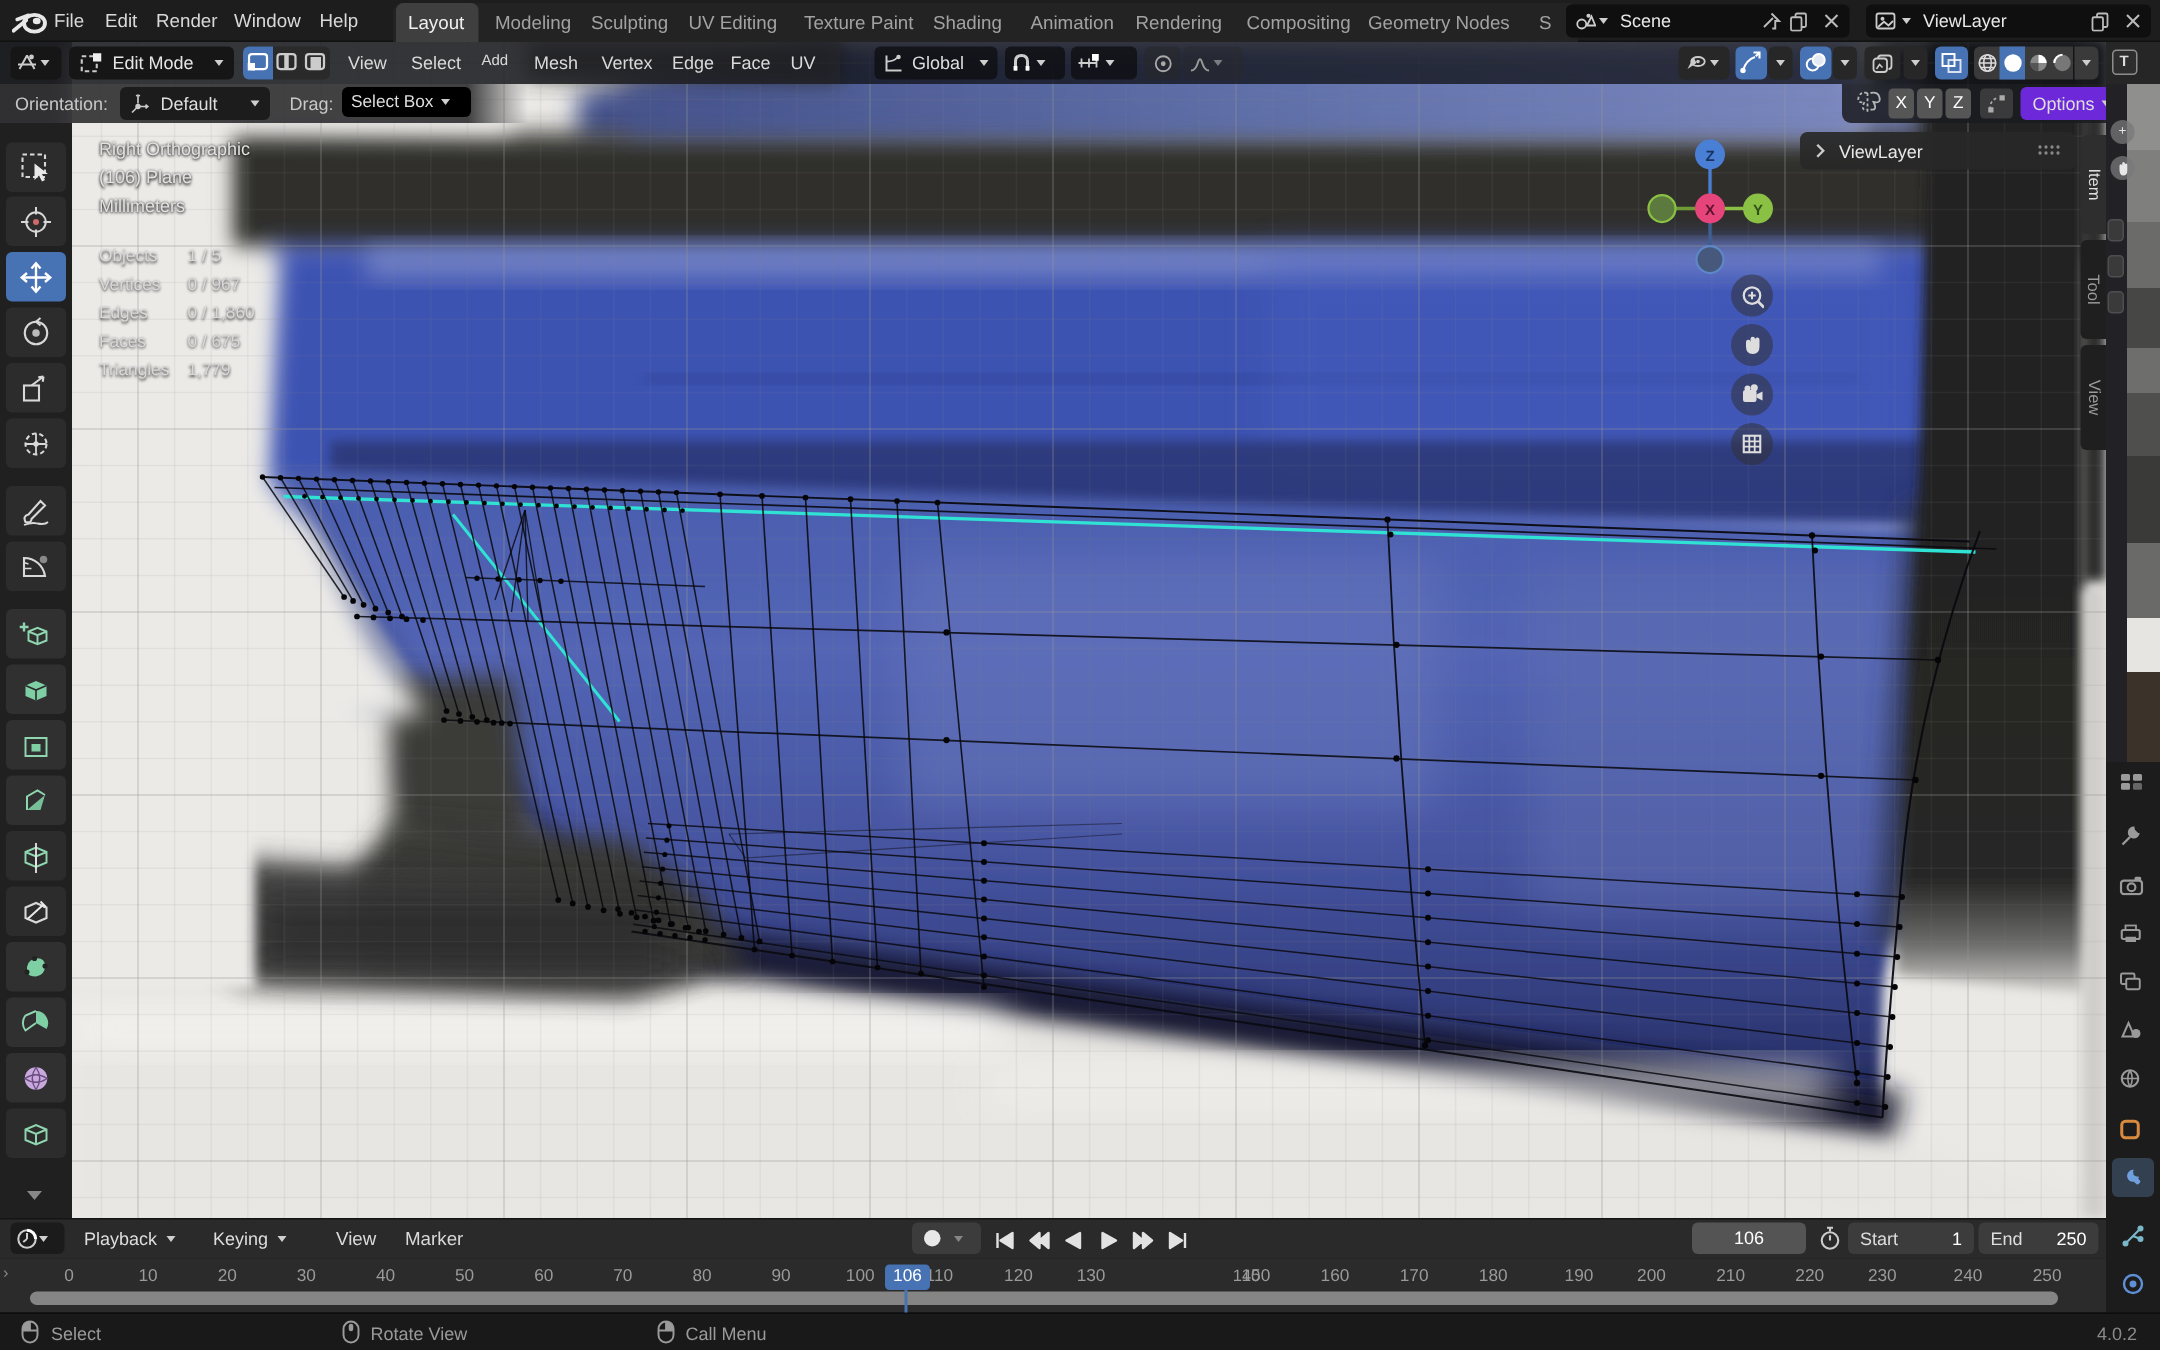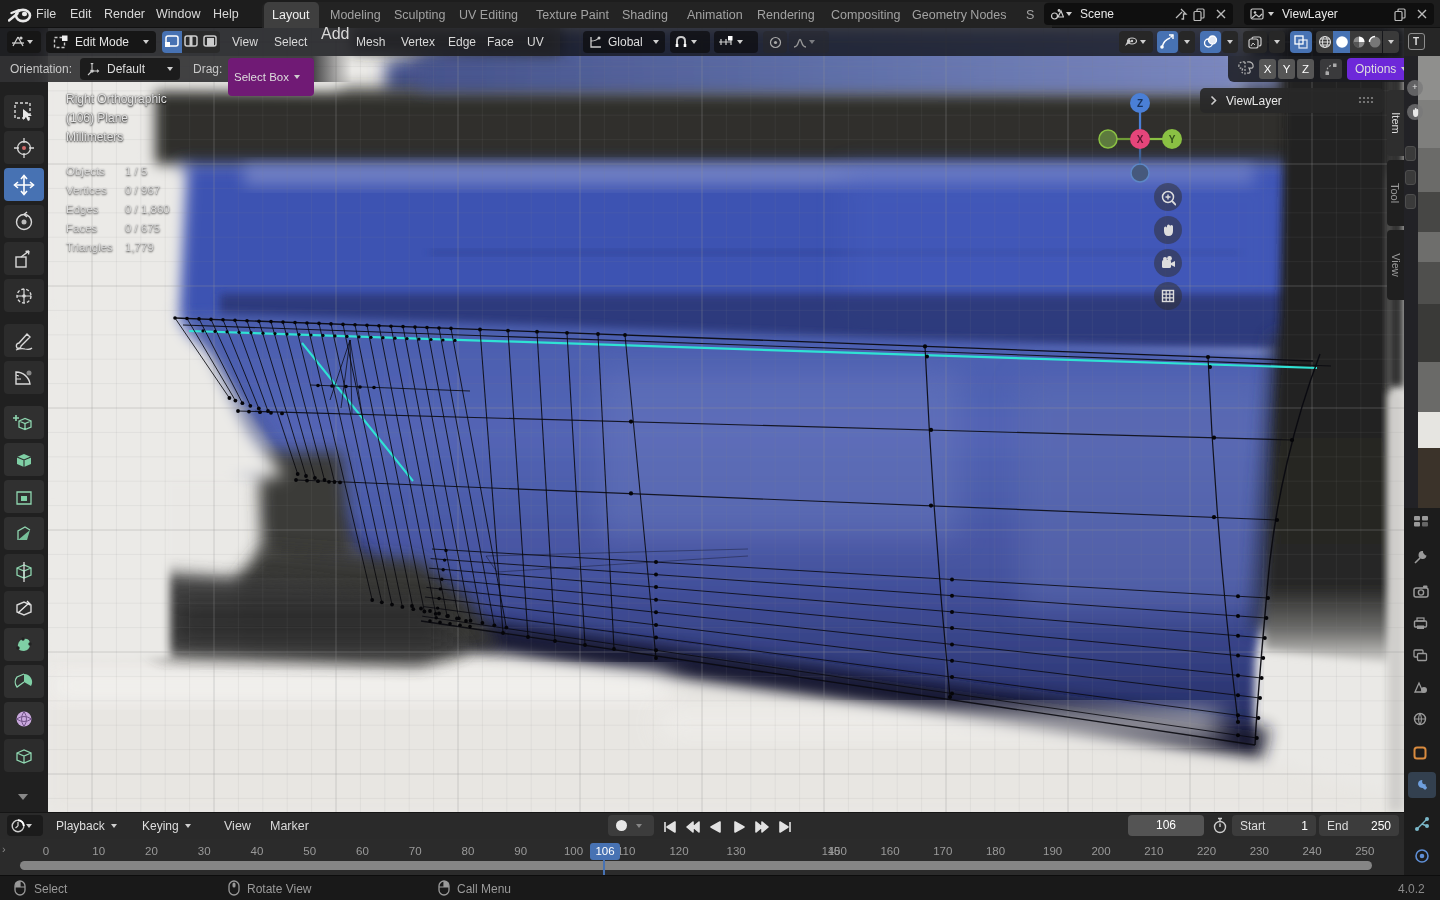--- a/index.html
+++ b/index.html
@@ -491,21 +491,21 @@
 <svg class="abs" style="left:165px;top:34px" width="54" height="16" viewBox="0 0 54 16">
     <path d="M3 12 Q1 12 1 10 L1 4 Q1 2 3 2 L11 2 Q13 2 13 4 L13 10 Q13 12 11 12 Z" fill="none" stroke="#fff" stroke-width="1.5"></path>
     <rect x="0" y="8" width="5" height="5" fill="#fff"></rect>
     <path d="M22 12 Q20 12 20 10 L20 4 Q20 2 22 2 L30 2 Q32 2 32 4 L32 10 Q32 12 30 12 Z" fill="none" stroke="#ccc" stroke-width="1.5"></path>
     <rect x="24.5" y="2" width="3" height="10" fill="#ccc"></rect>
     <path d="M41 12 Q39 12 39 10 L39 4 Q39 2 41 2 L49 2 Q51 2 51 4 L51 10 Q51 12 49 12 Z" fill="none" stroke="#ccc" stroke-width="1.5"></path>
     <rect x="42" y="4" width="7" height="8" fill="#ccc"></rect>
   </svg>
 <div class="abs menu" style="left:232px;top:35px;font-size:12px">View</div>
 <div class="abs menu" style="left:274px;top:35px;font-size:12px">Select</div>
-<div class="abs menu" style="left:321px;top:25px;font-size:16px">Add</div>
+<div class="abs menu" style="left:321px;top:35px;font-size:10px">Add</div>
 <div class="abs menu" style="left:356px;top:35px;font-size:12px">Mesh</div>
 <div class="abs menu" style="left:401px;top:35px;font-size:12px">Vertex</div>
 <div class="abs menu" style="left:448px;top:35px;font-size:12px">Edge</div>
 <div class="abs menu" style="left:487px;top:35px;font-size:12px">Face</div>
 <div class="abs menu" style="left:527px;top:35px;font-size:12px">UV</div>
 <div class="w" style="left:583px;top:31px;width:82px;height:22px;background:rgba(14,14,16,0.75);padding:0 6px">
     <svg width="13" height="13" viewBox="0 0 13 13">
       <path d="M2 1 L2 11 L12 11" stroke="#ccc" stroke-width="1.3" fill="none"></path>
       <path d="M2 5 Q7 5 9 2.5" stroke="#ccc" stroke-width="1.2" fill="none"></path>
       <circle cx="10" cy="2" r="1.5" fill="#ccc"></circle>
@@ -603,21 +603,21 @@
 <div class="w" style="left:80px;top:58px;width:100px;height:22px;background:#1c1c1c;padding:0 7px">
     <svg width="13" height="13" viewBox="0 0 13 13">
       <circle cx="5" cy="8" r="1.8" fill="#ccc"></circle>
       <path d="M5 6 L5 1 M5 8 L11 8 M4 9 L1 12" stroke="#ccc" stroke-width="1.1"></path>
       <path d="M3.8 1 L5 0 L6.2 1 M10 6.8 L11.5 8 L10 9.2" stroke="#ccc" stroke-width="1.1" fill="none"></path>
     </svg>
     <span style="margin-left:7px">Default</span>
     <span class="chev" style="margin-left:auto"></span>
   </div>
 <div class="abs txt" style="left:193px;top:63px;color:#c8c8c8">Drag:</div>
-<div class="w" style="left:228px;top:58px;width:86px;height:38px;background:#701a75;padding:0 6px">
+<div class="w" style="left:228px;top:58px;width:86px;height:20px;background:#000000;padding:0 6px">
     <span style="white-space:nowrap;font-size:11.5px">Select Box</span>
     <span class="chev" style="margin-left:5px"></span>
   </div>
 <div class="abs" style="left:1228px;top:56px;width:176px;height:26px;background:rgba(26,27,32,0.85);border-radius:0 0 0 6px"></div>
 <svg class="abs" style="left:1237px;top:60px" width="18" height="17" viewBox="0 0 18 17">
     <path d="M8 2 Q3 1 2 5 Q1 9 6 8 Q3 14 8 13 M8 2 L8 15" stroke="#b5b5b5" stroke-width="1.2" fill="none" stroke-dasharray="2 1.5"></path>
     <path d="M10 2 Q15 1 16 5 Q17 9 12 8 Q15 14 10 13" stroke="#b5b5b5" stroke-width="1.2" fill="none"></path>
   </svg>
 <div class="abs" style="left:1259px;top:59px;width:17px;height:20px;background:#565656;border-radius:3px;color:#fff;font-size:11.5px;display:flex;align-items:center;justify-content:center">X</div>
 <div class="abs" style="left:1278px;top:59px;width:17px;height:20px;background:#565656;border-radius:3px;color:#fff;font-size:11.5px;display:flex;align-items:center;justify-content:center">Y</div>
@@ -944,31 +944,31 @@
 <div class="abs" style="left:190.25px;top:845px;width:28px;text-align:center;color:#9a9a9a;font-size:11.5px">30</div>
 <div class="abs" style="left:243.0px;top:845px;width:28px;text-align:center;color:#9a9a9a;font-size:11.5px">40</div>
 <div class="abs" style="left:295.75px;top:845px;width:28px;text-align:center;color:#9a9a9a;font-size:11.5px">50</div>
 <div class="abs" style="left:348.5px;top:845px;width:28px;text-align:center;color:#9a9a9a;font-size:11.5px">60</div>
 <div class="abs" style="left:401.25px;top:845px;width:28px;text-align:center;color:#9a9a9a;font-size:11.5px">70</div>
 <div class="abs" style="left:454.0px;top:845px;width:28px;text-align:center;color:#9a9a9a;font-size:11.5px">80</div>
 <div class="abs" style="left:506.75px;top:845px;width:28px;text-align:center;color:#9a9a9a;font-size:11.5px">90</div>
 <div class="abs" style="left:559.5px;top:845px;width:28px;text-align:center;color:#9a9a9a;font-size:11.5px">100</div>
 <div class="abs" style="left:612.25px;top:845px;width:28px;text-align:center;color:#9a9a9a;font-size:11.5px">110</div>
 <div class="abs" style="left:665.0px;top:845px;width:28px;text-align:center;color:#9a9a9a;font-size:11.5px">120</div>
-<div class="abs" style="left:717.75px;top:845px;width:28px;text-align:right;color:#9a9a9a;font-size:11.5px">130</div>
+<div class="abs" style="left:717.75px;top:845px;width:28px;text-align:left;color:#9a9a9a;font-size:11.5px">130</div>
 <div class="abs" style="left:817px;top:845px;width:28px;text-align:center;color:#9a9a9a;font-size:11px">140</div>
 <div class="abs" style="left:823.25px;top:845px;width:28px;text-align:center;color:#9a9a9a;font-size:11.5px">150</div>
 <div class="abs" style="left:876.0px;top:845px;width:28px;text-align:center;color:#9a9a9a;font-size:11.5px">160</div>
 <div class="abs" style="left:928.75px;top:845px;width:28px;text-align:center;color:#9a9a9a;font-size:11.5px">170</div>
 <div class="abs" style="left:981.5px;top:845px;width:28px;text-align:center;color:#9a9a9a;font-size:11.5px">180</div>
 <div class="abs" style="left:1034.25px;top:845px;width:28px;text-align:right;color:#9a9a9a;font-size:11.5px">190</div>
 <div class="abs" style="left:1087.0px;top:845px;width:28px;text-align:center;color:#9a9a9a;font-size:11.5px">200</div>
 <div class="abs" style="left:1139.75px;top:845px;width:28px;text-align:center;color:#9a9a9a;font-size:11.5px">210</div>
 <div class="abs" style="left:1192.5px;top:845px;width:28px;text-align:center;color:#9a9a9a;font-size:11.5px">220</div>
-<div class="abs" style="left:1245.25px;top:845px;width:28px;text-align:center;color:#9a9a9a;font-size:11.5px">230</div>
+<div class="abs" style="left:1245.25px;top:845px;width:28px;text-align:left;color:#9a9a9a;font-size:11.5px">230</div>
 <div class="abs" style="left:1298.0px;top:845px;width:28px;text-align:center;color:#9a9a9a;font-size:11.5px">240</div>
 <div class="abs" style="left:1350.75px;top:845px;width:28px;text-align:center;color:#9a9a9a;font-size:11.5px">250</div>
 <div class="abs" style="left:590px;top:843px;width:30px;height:17px;background:#4772b3;border-radius:3px;color:#fff;font-size:11.5px;text-align:center;line-height:17px;z-index:3">106</div>
 <div class="abs" style="left:603px;top:858px;width:2px;height:17px;background:#4772b3;z-index:3"></div>
 <svg class="abs" style="left:0;top:839px" width="1404" height="36">
     <line x1="46.0" y1="867" x2="46.0" y2="874" stroke="#555" stroke-width="1"></line>
     <line x1="72.4" y1="869" x2="72.4" y2="874" stroke="#555" stroke-width="1"></line>
     <line x1="98.8" y1="867" x2="98.8" y2="874" stroke="#555" stroke-width="1"></line>
     <line x1="125.1" y1="869" x2="125.1" y2="874" stroke="#555" stroke-width="1"></line>
     <line x1="151.5" y1="867" x2="151.5" y2="874" stroke="#555" stroke-width="1"></line>

